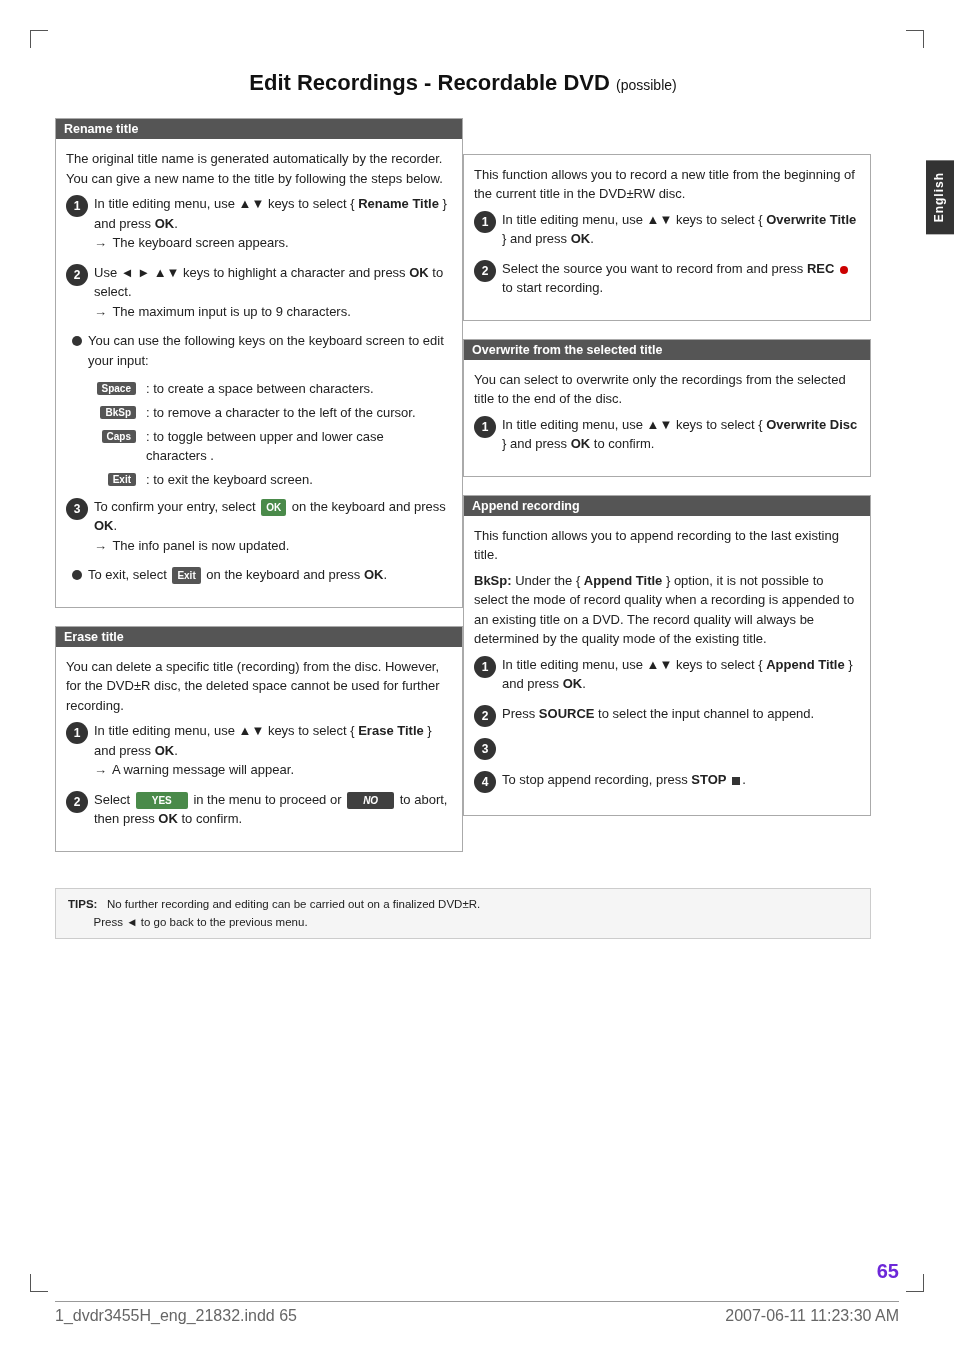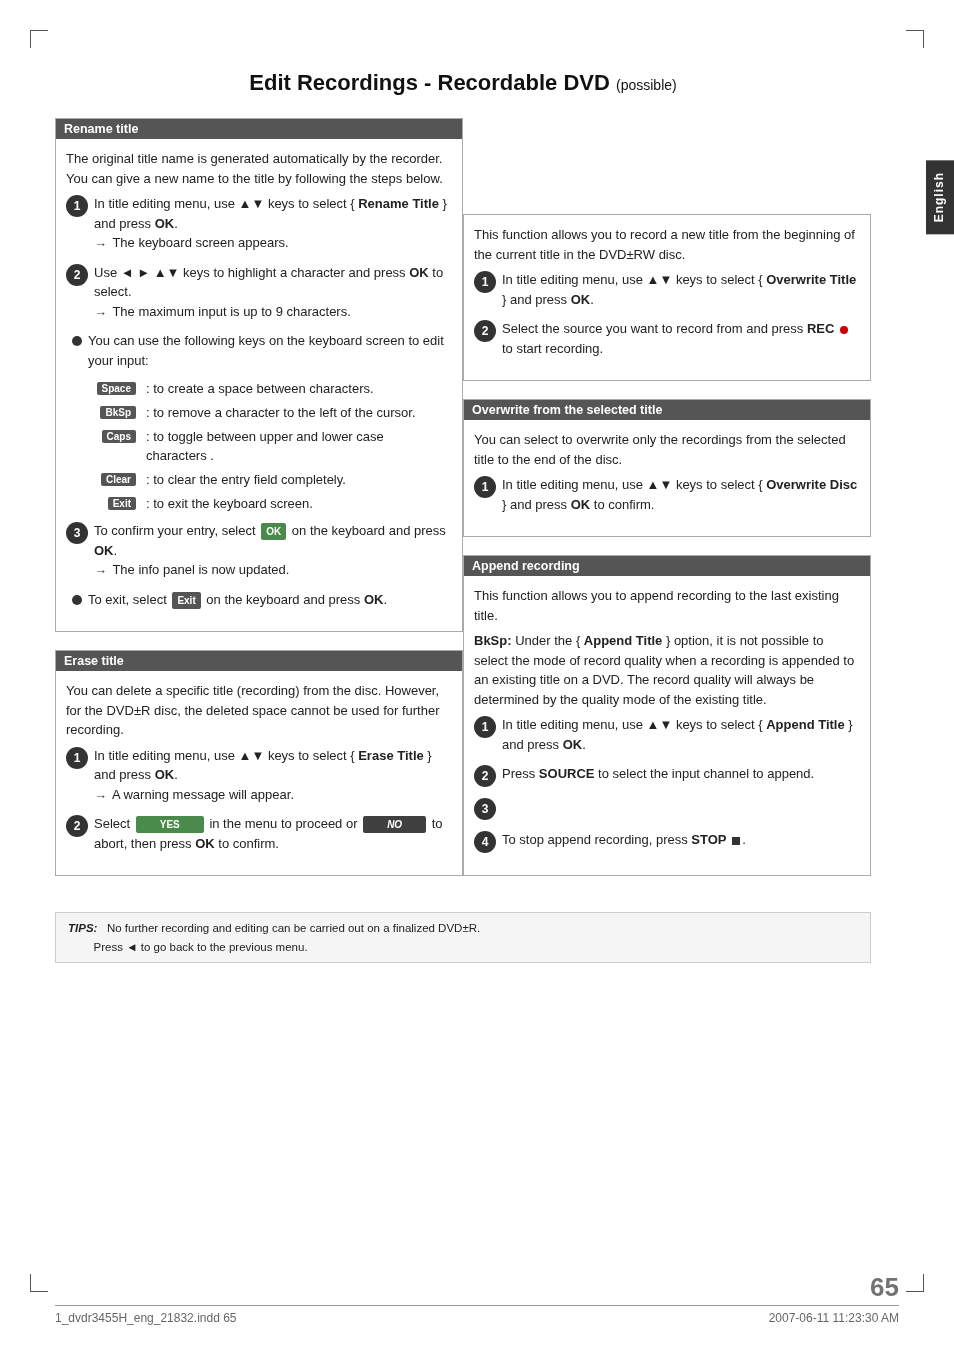--- a/index.html
+++ b/index.html
@@ -74,21 +74,21 @@
       color: #111;
     }
     .page-title .continued {
       font-size: 14px;
       font-weight: normal;
     }
 
     
     .two-col {
       display: flex;
-      align-items: flex-end;
+      align-items: center;
     }
     .col-left { flex: 1; }
     .col-right { flex: 1; }
 
     
     .section-header {
       background: #555;
       color: #fff;
       font-size: 12.5px;
       font-weight: bold;
@@ -177,57 +177,57 @@
     
     strong { font-weight: bold; }
 
     
     .inline-badge {
       display: inline-block;
       background: #555;
       color: #fff;
       font-size: 10px;
       font-weight: bold;
-      padding: 1px 24px;
+      padding: 1px 16px;
       border-radius: 2px;
       margin: 0 2px;
     }
     .inline-badge.yes { background: #4a8a4a; }
     .inline-badge.no { background: #404040; font-style: italic; }
 
     
     .tips-bar {
       background: #f5f5f5;
       border: 1px solid #ccc;
       padding: 6px 12px;
       margin-top: 18px;
       font-size: 11.5px;
       line-height: 1.6;
     }
-    .tips-label { font-weight: bold; font-style: italic; }
+    .tips-label { font-weight: bold; }
 
     
     .page-num {
       position: absolute;
-      bottom: 44px;
+      bottom: 64px;
       right: 55px;
-      font-size: 26px;
-      font-weight: bold;
-      color: #737373;
+      font-size: 20px;
+      font-weight: bold;
+      color: #6d28d9;
     }
 
     
     .footer {
       position: absolute;
       bottom: 22px;
       left: 55px;
       right: 55px;
       display: flex;
       justify-content: space-between;
-      font-size: 12px;
+      font-size: 16px;
       color: #666;
       border-top: 1px solid #999;
       padding-top: 5px;
     }
 
     
     .rec-dot {
       display: inline-block;
       width: 8px;
       height: 8px;
@@ -312,24 +312,20 @@
             </div>
             <div class="kbd-row">
               <div class="kbd-cell-key"><span class="key-badge">BkSp</span></div>
               <div class="kbd-cell-desc">: to remove a character to the left of the cursor.</div>
             </div>
             <div class="kbd-row">
               <div class="kbd-cell-key"><span class="key-badge">Caps</span></div>
               <div class="kbd-cell-desc">: to toggle between upper and lower case characters .</div>
             </div>
             <div class="kbd-row">
-              <div class="kbd-cell-key"><span class="key-badge">Clear</span></div>
-              <div class="kbd-cell-desc">: to clear the entry field completely.</div>
-            </div>
-            <div class="kbd-row">
               <div class="kbd-cell-key"><span class="key-badge">Exit</span></div>
               <div class="kbd-cell-desc">: to exit the keyboard screen.</div>
             </div>
           </div>
 
           <div class="step">
             <div class="step-num">3</div>
             <div class="step-text">
               To confirm your entry, select <span class="key-badge green">OK</span> on the keyboard and press <strong>OK</strong>.<br>
               <span class="arrow">→</span> The info panel is now updated.

